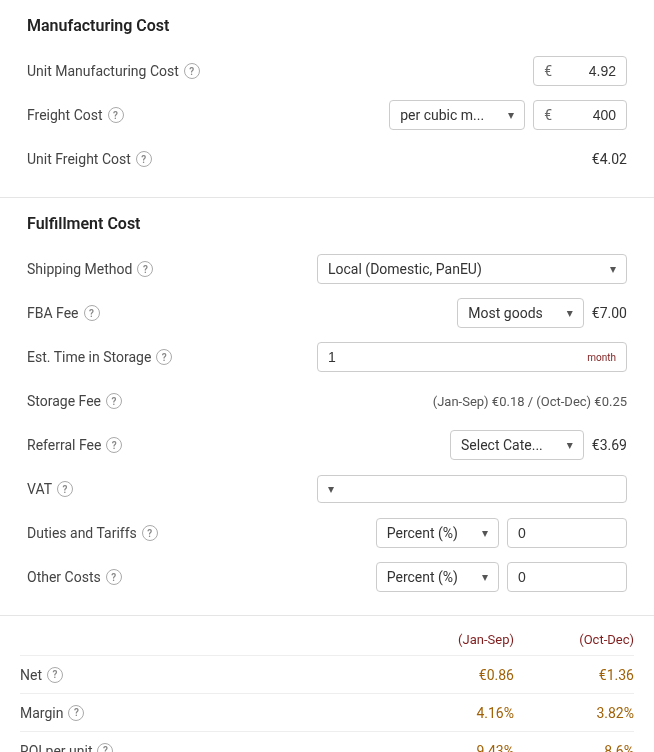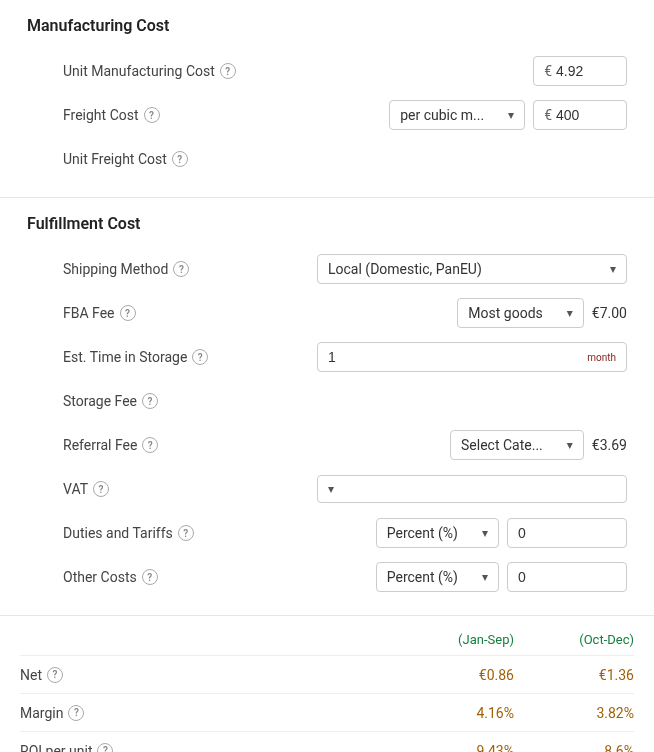--- a/index.html
+++ b/index.html
@@ -20,21 +20,20 @@
       font-weight: 600;
       color: #222;
       margin-bottom: 14px;
     }
 
     .row {
       display: flex;
       align-items: center;
       min-height: 44px;
       padding: 4px 0;
-      margin-left: 36px;
     }
 
     .label-col {
       width: 220px;
       display: flex;
       align-items: center;
       gap: 5px;
       color: #444;
       font-size: 14px;
     }
@@ -74,20 +73,21 @@
       gap: 4px;
     }
 
     .input-box input {
       border: none;
       outline: none;
       font-size: 14px;
       color: #333;
       background: transparent;
       width: 60px;
+      text-align: right;
     }
 
     .currency-symbol {
       color: #666;
       font-size: 14px;
     }
 
     .select-box {
       border: 1px solid #ccc;
       border-radius: 4px;
@@ -168,21 +168,21 @@
       justify-content: flex-end;
       gap: 0;
       margin-bottom: 8px;
       padding-right: 0;
     }
 
     .summary-col-header {
       width: 120px;
       text-align: right;
       font-size: 13px;
-      color: #15803d;
+      color: #7f1d1d;
     }
 
     .summary-row {
       display: flex;
       align-items: center;
       min-height: 38px;
       border-top: 1px solid #eee;
     }
 
     .summary-label-col {
@@ -267,20 +267,23 @@
         <input type="text" value="400" style="">
       </div>
     </div>
   </div>
 
   <div class="row">
     <div class="label-col">
       <span>Unit Freight Cost</span>
       <span class="help-icon">?</span>
     </div>
+    <div class="controls-col">
+      <span class="static-value">€4.02</span>
+    </div>
   </div>
 </div>
 
 <div class="divider"></div>
 
 <div class="section">
   <div class="section-title">Fulfillment Cost</div>
 
   <div class="row">
     <div class="label-col">
@@ -319,20 +322,23 @@
         <input type="text" value="1" style="">
         <span class="month-label">month</span>
       </div>
     </div>
   </div>
 
   <div class="row">
     <div class="label-col">
       <span>Storage Fee</span>
       <span class="help-icon">?</span>
+    </div>
+    <div class="controls-col">
+      <span class="storage-fee-text">(Jan-Sep) €0.18 / (Oct-Dec) €0.25</span>
     </div>
   </div>
 
   <div class="row referral-row">
     <div class="label-col">
       <span>Referral Fee</span>
       <span class="help-icon">?</span>
     </div>
     <div class="controls-col">
       <div class="select-box">

